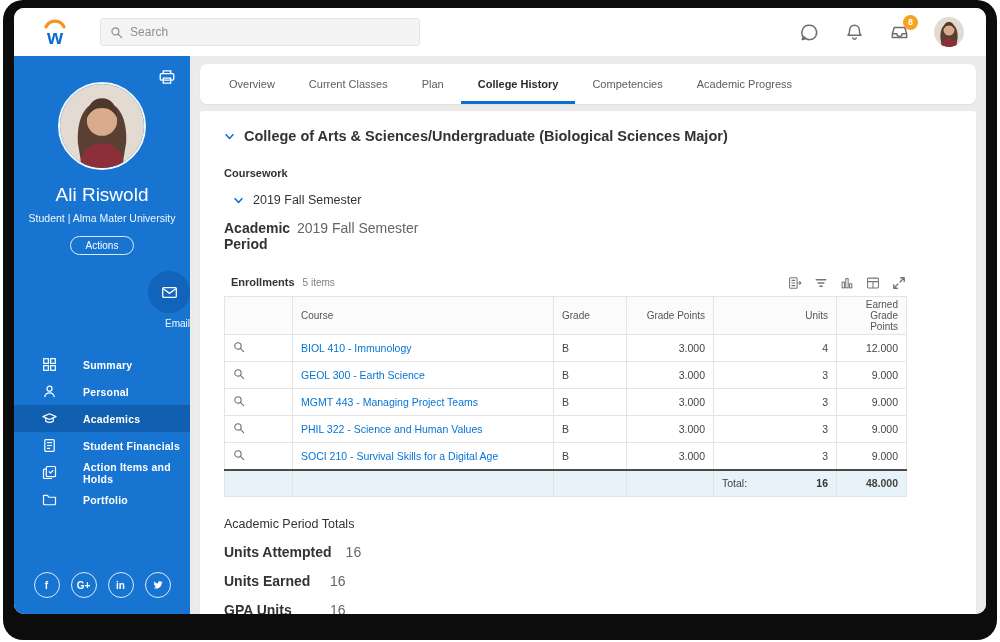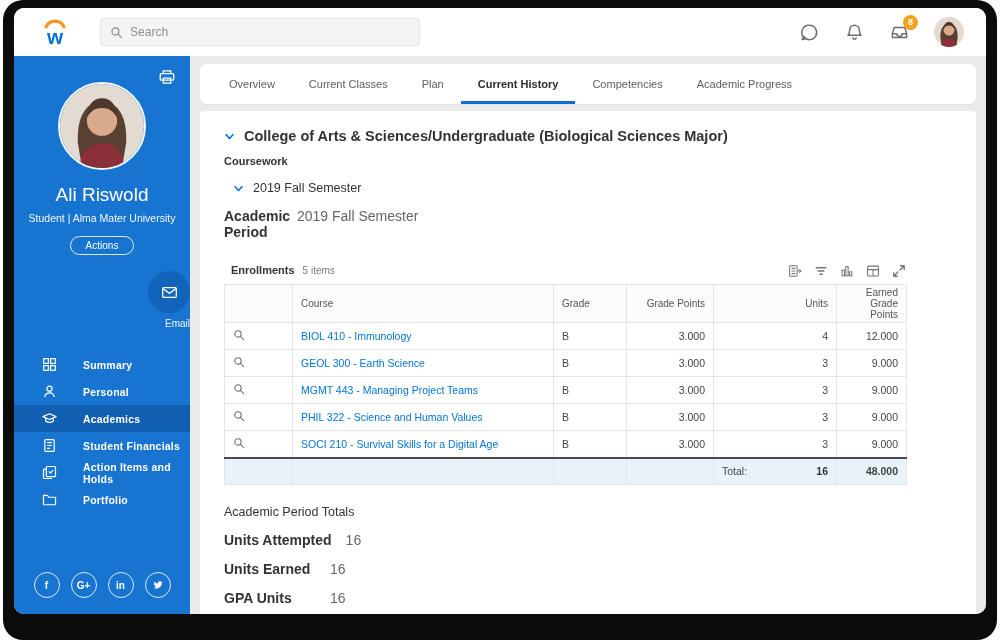--- a/index.html
+++ b/index.html
@@ -53,21 +53,21 @@
   .tabs-card { background: #fff; border-radius: 7px; height: 40px; display: flex; align-items: stretch; padding: 0 12px; box-shadow: 0 1px 2px rgba(0,0,0,.05); }
   .tab { display: flex; align-items: center; padding: 0 17px; font-size: 11px; color: #5d5d5d; cursor: pointer; border-bottom: 3px solid transparent; border-top: 3px solid transparent; }
   .tab.active { color: #2b2b2b; font-weight: bold; border-bottom-color: #0b6ed6; }
 
   
   .main-card { background: #fff; border-radius: 3px; margin-top: 7px; height: 504px; padding: 17px 24px 0; box-shadow: 0 1px 2px rgba(0,0,0,.05); overflow: hidden; }
   .chev { width: 11px; height: 11px; color: #0b6ed6; flex-shrink: 0; cursor: pointer; }
   .chev svg { width: 100%; height: 100%; display: block; }
   .prog-row { display: flex; align-items: center; gap: 9px; }
   .prog-row h1 { font-size: 14.5px; color: #333; font-weight: bold; }
-  .coursework { font-size: 11px; font-weight: bold; color: #333; margin-top: 11px; }
+  .coursework { font-size: 11px; font-weight: bold; color: #333; margin-top: 23px; }
   .sem-row { display: flex; align-items: center; gap: 9px; margin-top: 14px; padding-left: 9px; font-size: 12.5px; color: #333; }
   .kv { display: flex; align-items: baseline; font-size: 14px; }
   .kv .k { font-weight: bold; color: #333; }
   .kv .v { color: #666; }
   .ap-row { margin-top: 13px; }
   .ap-row .k { width: 73px; }
   .tablewrap { width: 682px; }
   .enroll-row { display: flex; align-items: flex-end; justify-content: space-between; margin-top: 20px; }
   .enroll-t { font-size: 11px; font-weight: bold; color: #333; padding-left: 7px; }
   .enroll-c { font-size: 10px; color: #7e7e7e; margin-left: 8px; }
@@ -241,21 +241,21 @@
             </svg>
           </span>
         </div>
     </aside>
 
     <main class="content">
       <div class="tabs-card" id="tabs">
           <div class="tab">Overview</div>
           <div class="tab">Current Classes</div>
           <div class="tab">Plan</div>
-          <div class="tab active">Current History</div>
+          <div class="tab active">College History</div>
           <div class="tab">Competencies</div>
           <div class="tab">Academic Progress</div>
         </div>
 
       <div class="main-card">
         <div class="prog-row">
           <span class="chev">
               <svg viewBox="0 0 12 12">
                 <path d="M2.3 4l3.7 4.2L9.7 4" fill="none" stroke="currentColor" stroke-width="1.7" stroke-linecap="round" stroke-linejoin="round"></path>
               </svg>

